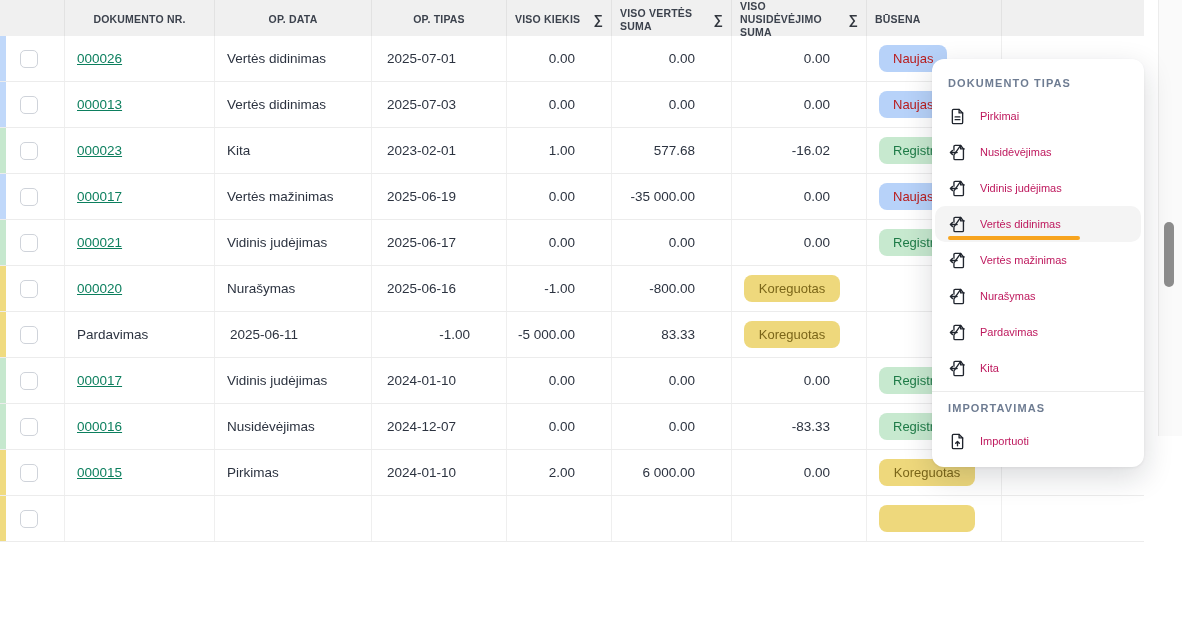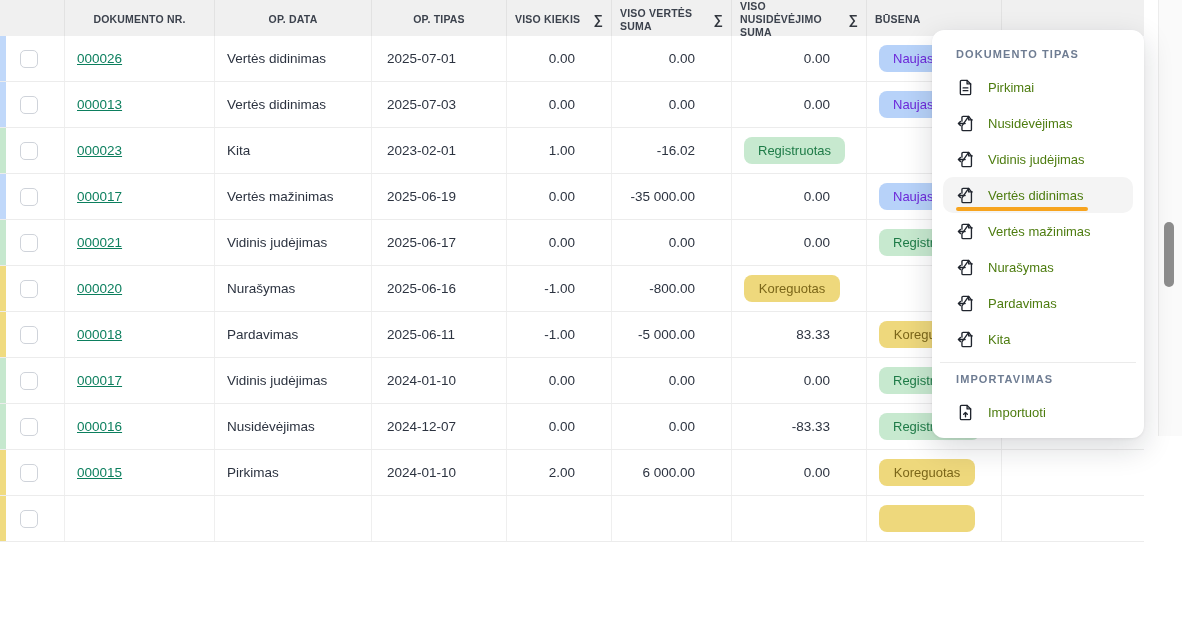--- a/index.html
+++ b/index.html
@@ -71,38 +71,38 @@
   .strip.new { background:#c0d8fa; } .strip.registered { background:#c6e8ce; } .strip.corrected { background:#f0db80; }
   .cell { display:flex; align-items:center; border-right:1px solid #efefef; padding:0 12px;
     font-size:13.5px; color:#2c3340; overflow:hidden; white-space:nowrap; }
   .cell:last-child { border-right:none; }
   .c-check { padding-left:20px; }
   .cell.num { justify-content:flex-end; padding-right:36px; }
   .c-date { padding-left:15px; }
   .doclink { color:#0c7f5e; text-decoration:underline; cursor:pointer; }
   .badge { height:27px; line-height:27px; border-radius:8px; padding:0 14px; font-size:13px; min-width:60px;
     text-align:center; }
-  .badge.new { background:#b7d2f9; color:#6d28d9; }
+  .badge.new { background:#b7d2f9; color:#b91c1c; }
   .badge.registered { background:#c7e9cf; color:#1e7b47; }
   .badge.corrected { background:#eed87c; color:#7b6619; min-width:96px; }
 
   
   #gutter { position:absolute; top:200; left:1158px; width:24px; height:436px; background:#fafafa;
     border-left:1px solid #ececec; }
   #vthumb { position:absolute; left:5px; width:10px; top:222px; height:65px; border-radius:6px;
     background:#8d8d8d; cursor:pointer; }
 
   
-  #dropdown { position:absolute; top:30px; left:932px; width:212px; z-index:20; background:#fff;
+  #dropdown { position:absolute; top:59px; left:932px; width:212px; z-index:20; background:#fff;
     border-radius:12px; box-shadow:0 10px 30px rgba(20,25,40,.16), 0 1px 3px rgba(0,0,0,.06);
-    padding:10px 8px 8px; }
+    padding:10px 0 8px; }
   .dd-section { padding:8px 16px 9px; font-size:11px; font-weight:bold; letter-spacing:1.1px;
     color:#6e7c92; text-transform:uppercase; }
-  .dd-item { height:36px; display:flex; align-items:center; gap:13px; padding:0 16px; font-size:13px;
-    color:#4d7c0f; cursor:pointer; position:relative; }
+  .dd-item { height:36px; display:flex; align-items:center; gap:13px; padding:0 16px; font-size:11px;
+    color:#be185d; cursor:pointer; position:relative; }
   .dd-item .dd-ic { color:#20252e; flex:none; }
   .dd-item.highlight { background:#f4f4f4; margin:0 3px; padding:0 13px; border-radius:10px; }
   .dd-item.highlight::after { content:""; position:absolute; left:13px; bottom:2px; width:132px; height:4px;
     background:#f7a41f; border-radius:2px; }
   .dd-divider { height:1px; background:#ebebeb; margin:5px 0 2px; }
 </style>
 </head>
 <body>
 
 <div id="breadcrumb-row">
@@ -302,20 +302,21 @@
         <div class="strip registered"></div>
         <div class="cell c-check">
           <span class="checkbox"></span>
         </div>
         <div class="cell c-nr">
           <a class="doclink">000023</a>
         </div>
         <div class="cell c-type">Kita</div>
         <div class="cell c-date">2023-02-01</div>
         <div class="cell num c-qty">1.00</div>
+        <div class="cell num c-val">577.68</div>
         <div class="cell num c-dep">-16.02</div>
         <div class="cell c-status">
           <span class="badge registered">Registruotas</span>
         </div>
         <div class="cell c-extra"></div>
       </div>
       <div class="trow">
         <div class="strip new"></div>
         <div class="cell c-check">
           <span class="checkbox"></span>
@@ -366,23 +367,20 @@
         <div class="cell c-status">
           <span class="badge corrected">Koreguotas</span>
         </div>
         <div class="cell c-extra"></div>
       </div>
       <div class="trow">
         <div class="strip corrected"></div>
         <div class="cell c-check">
           <span class="checkbox"></span>
         </div>
-        <div class="cell c-nr">
-          <a class="doclink">000018</a>
-        </div>
         <div class="cell c-type">Pardavimas</div>
         <div class="cell c-date">2025-06-11</div>
         <div class="cell num c-qty">-1.00</div>
         <div class="cell num c-val">-5 000.00</div>
         <div class="cell num c-dep">83.33</div>
         <div class="cell c-status">
           <span class="badge corrected">Koreguotas</span>
         </div>
         <div class="cell c-extra"></div>
       </div>

